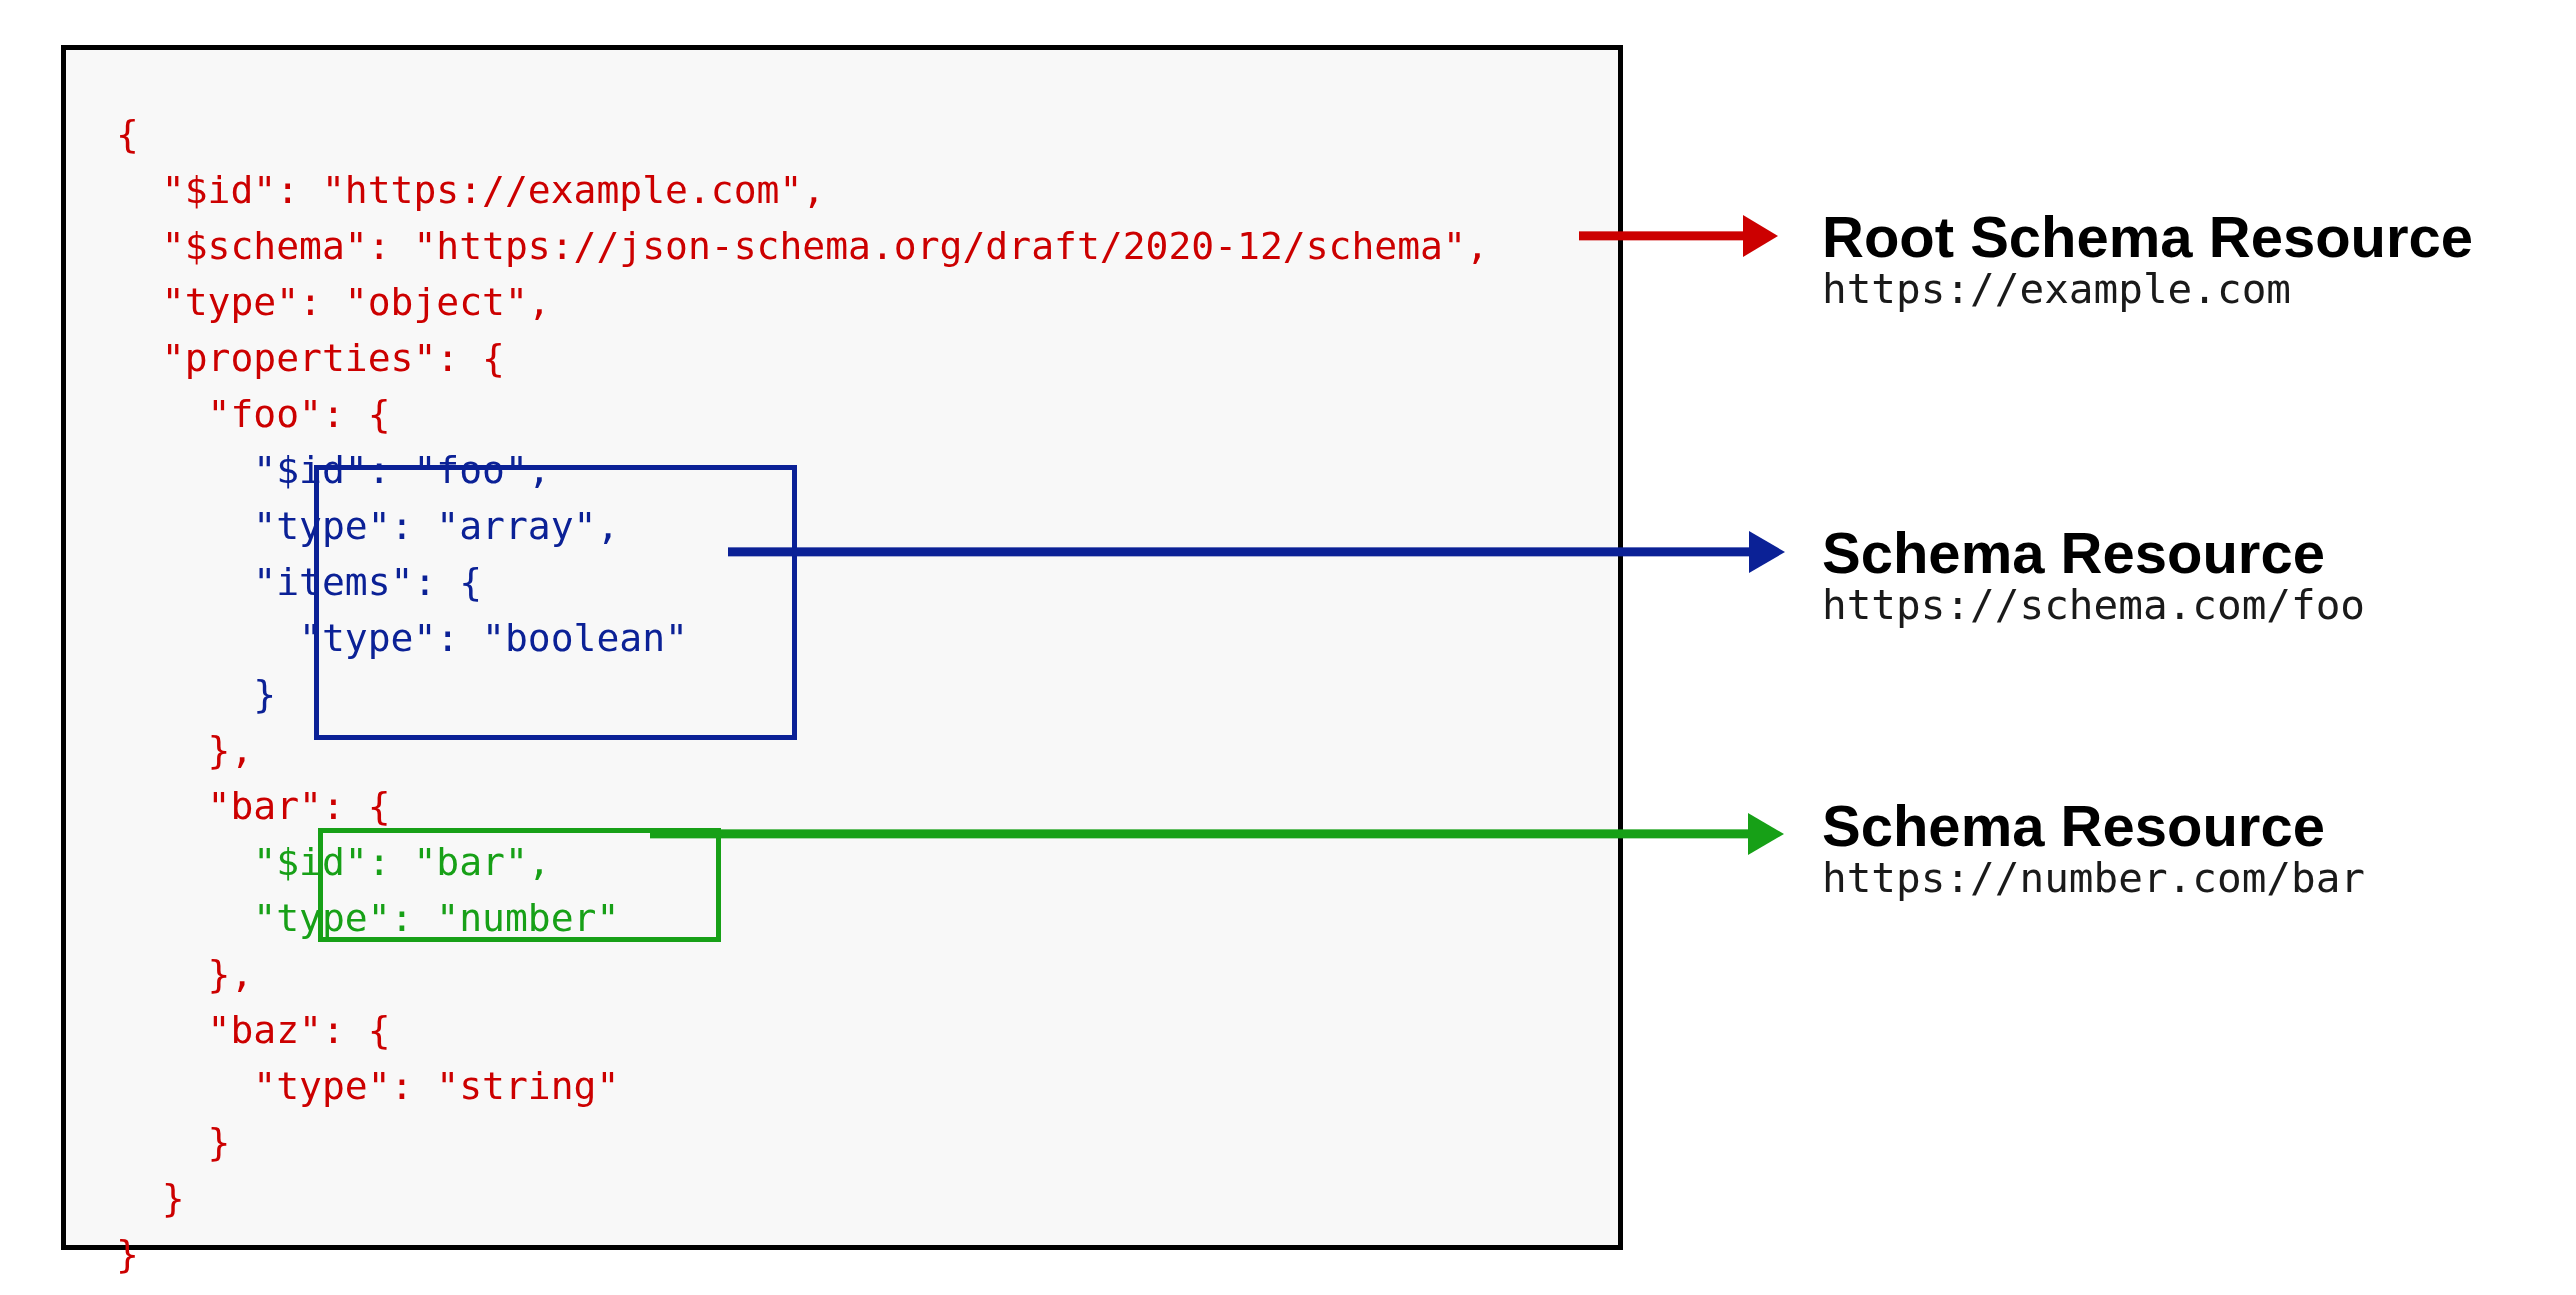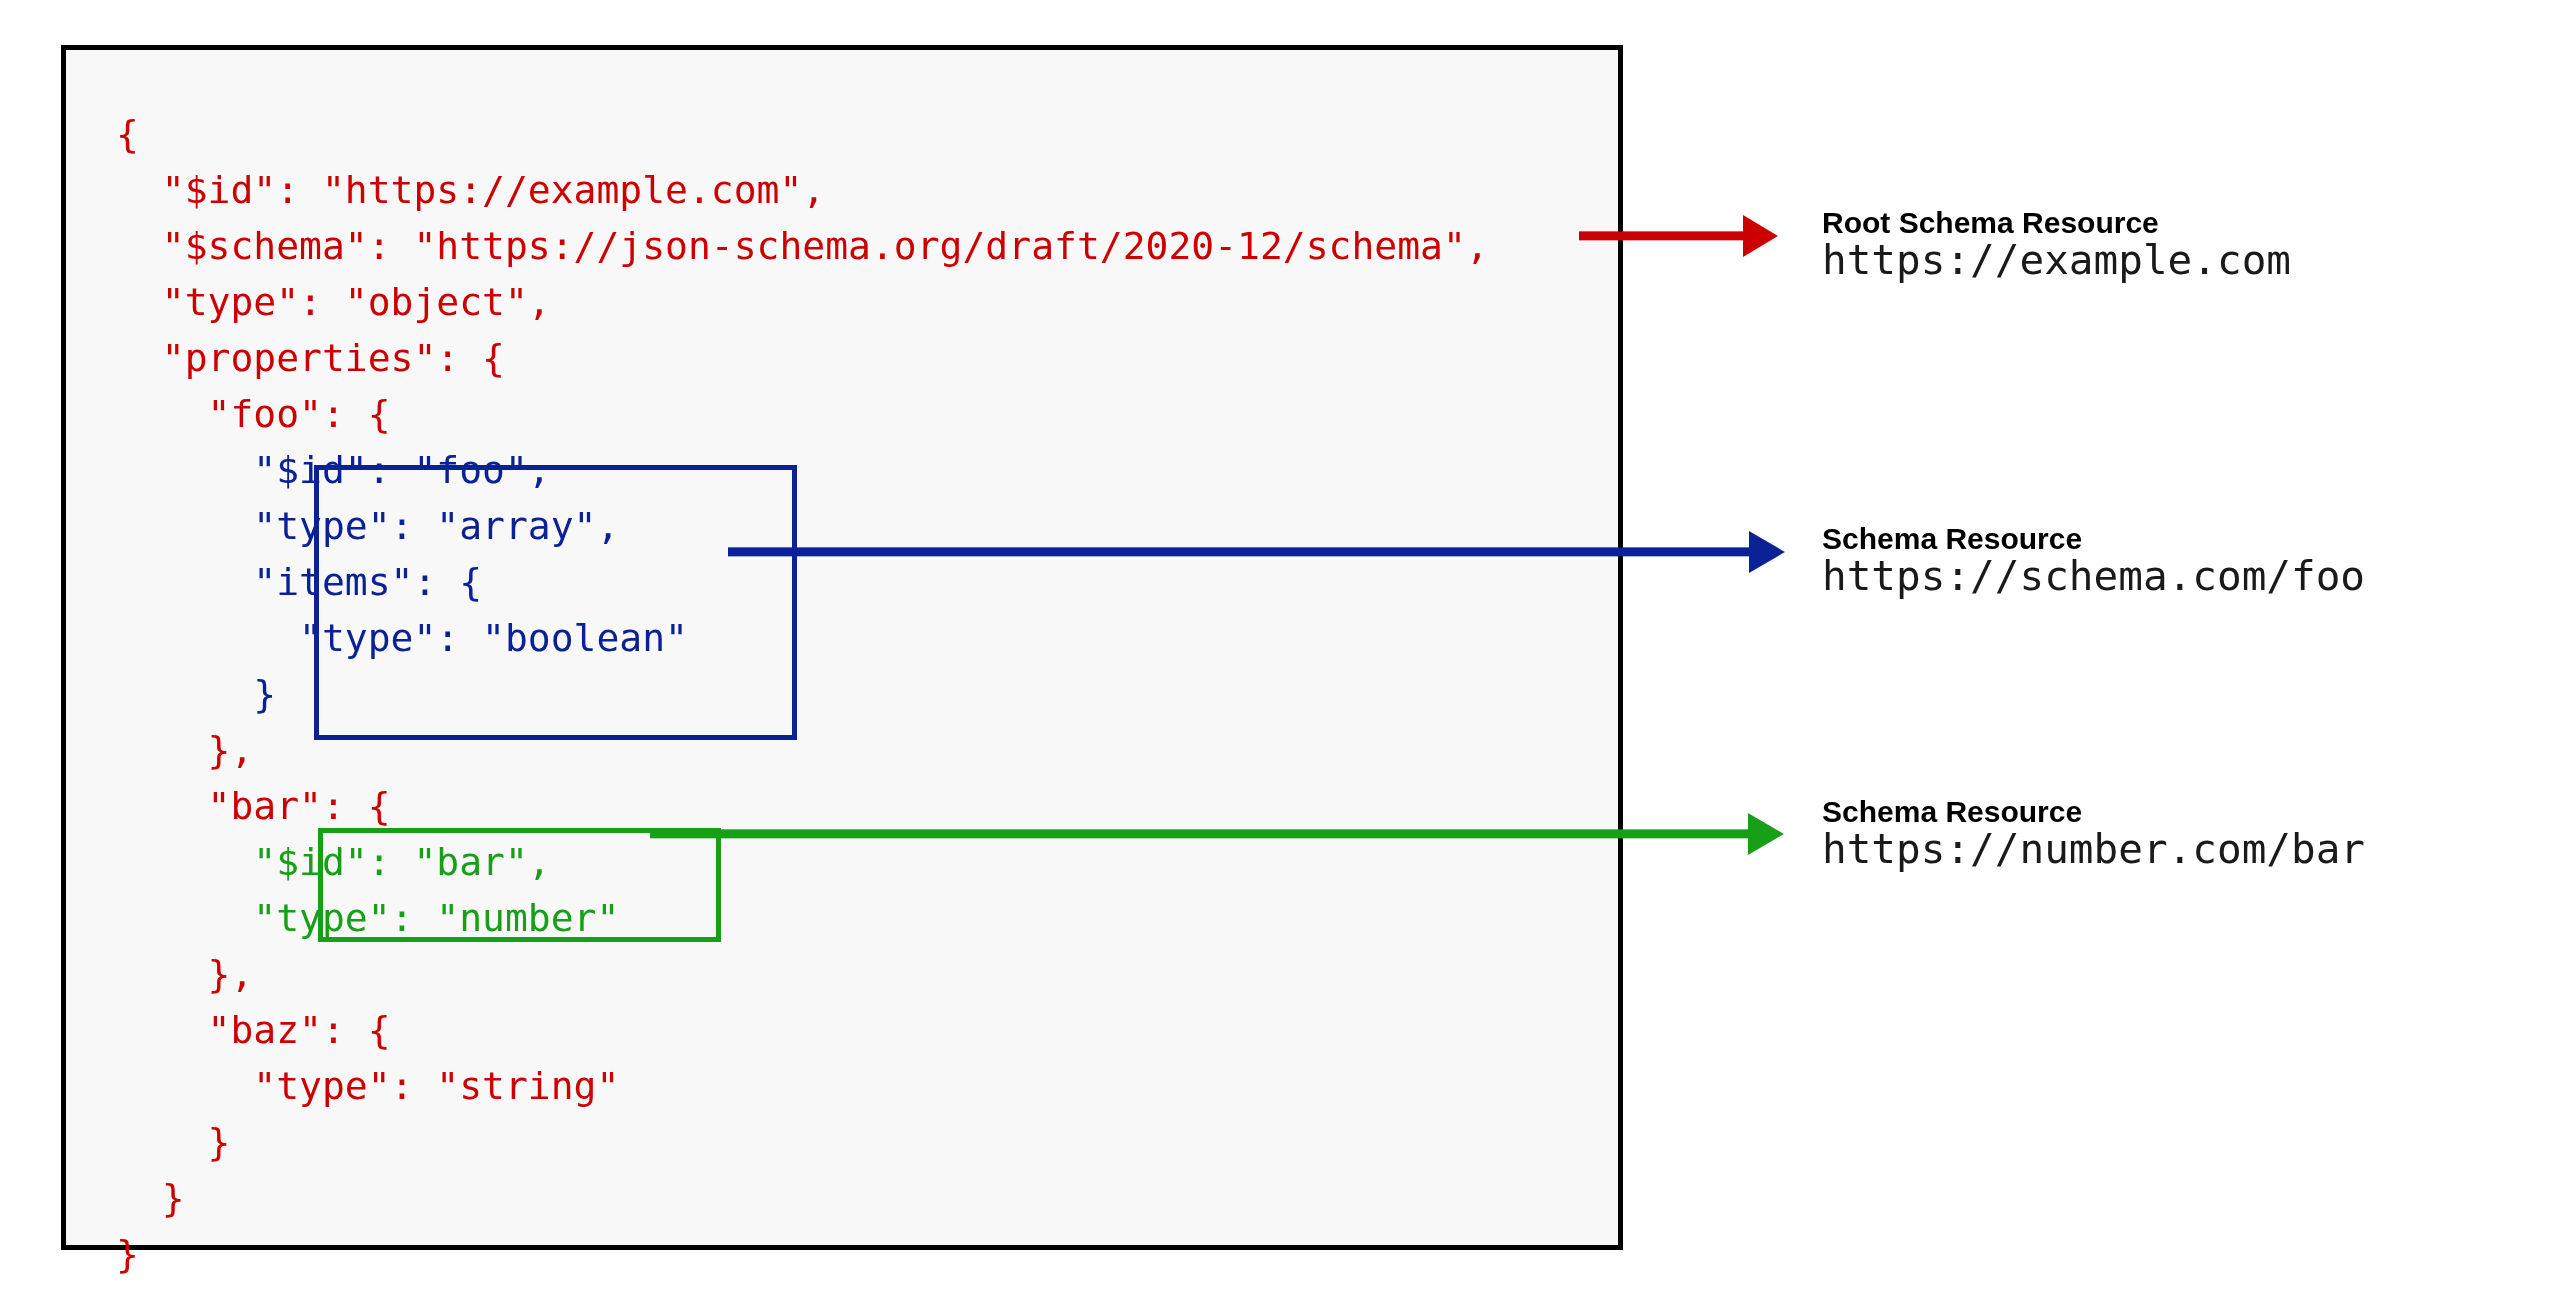--- a/index.html
+++ b/index.html
@@ -102,21 +102,21 @@
 
   
   .annotation {
     position: absolute;
     left: 1822px;
     width: 719px;
   }
   .annotation .ann-title {
     font-family: "Liberation Sans", sans-serif;
     font-weight: bold;
-    font-size: 30px;
+    font-size: 58px;
     color: #000000;
     line-height: 1.05;
     white-space: nowrap;
   }
   .annotation .ann-uri {
     font-family: "DejaVu Sans Mono", "Liberation Mono", monospace;
     font-size: 41px;
     color: #1a1a1a;
     line-height: 1.05;
     white-space: nowrap;

